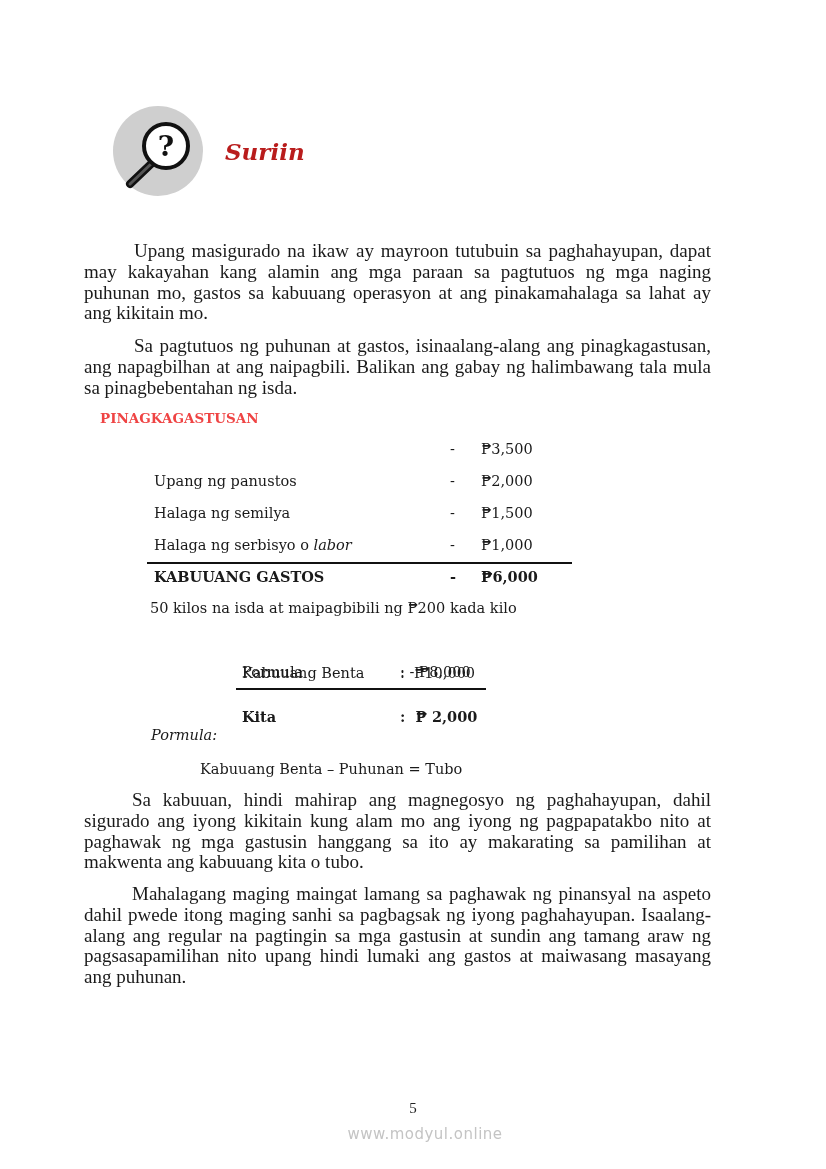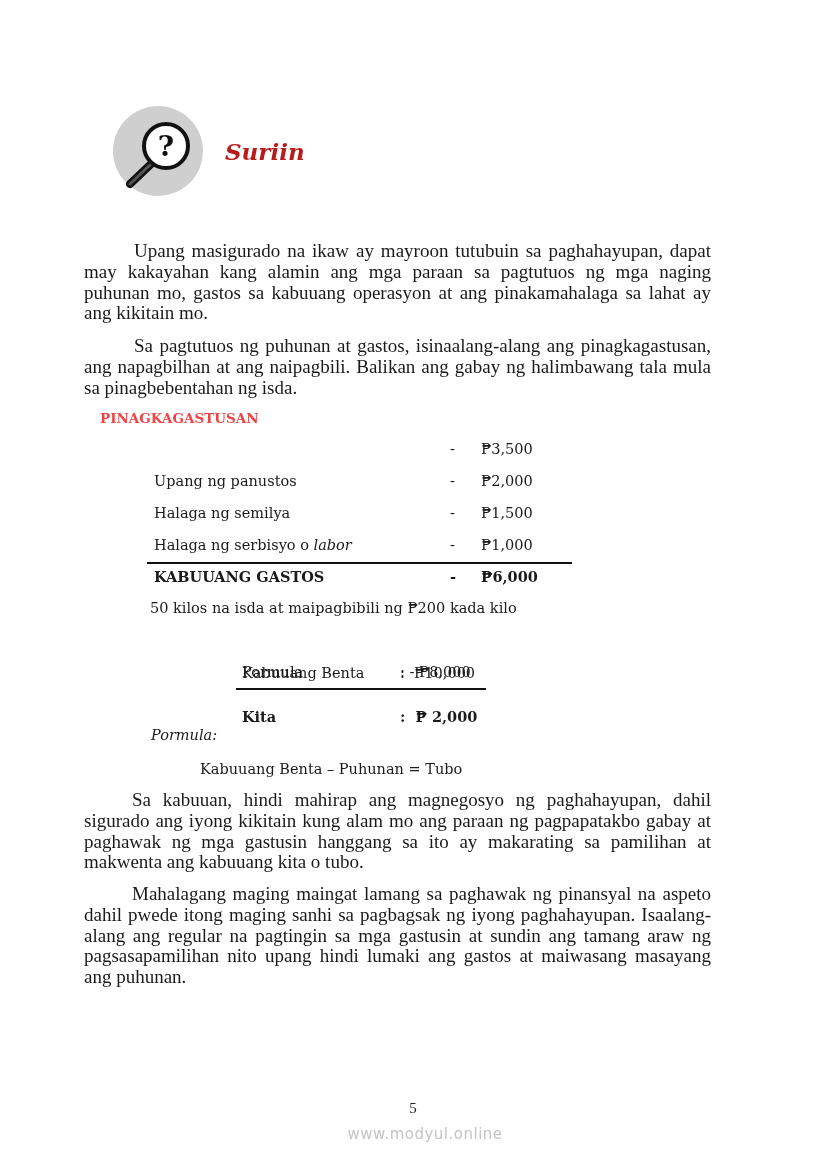--- a/index.html
+++ b/index.html
@@ -102,18 +102,18 @@
 <div class="rule" style="left:236px; top:688px; width:250px;"></div>
 
 <div class="sale-row bk bold" style="top:668px;margin-top:40px;">
   <span class="lbl">Kita</span>
   <span class="val" style="white-space:pre;">:  ₱ 2,000</span>
 </div>
 
 <div class="line bk" style="left:151px; top:727px; font-style:italic;">Pormula:</div>
 <div class="line bk" style="left:200px; top:761px;">Kabuuang Benta – Puhunan = Tubo</div>
 
-<div class="para" style="top:790px;"><span class="indent" style="width:48px;"></span><span>Sa kabuuan, hindi mahirap ang magnegosyo ng paghahayupan, dahil sigurado ang iyong kikitain kung alam mo ang paraan ng pagpapatakbo gabay at paghawak ng mga gastusin hanggang sa ito ay makarating sa pamilihan at makwenta ang kabuuang kita o tubo.</span></div>
+<div class="para" style="top:790px;"><span class="indent" style="width:48px;"></span><span>Sa kabuuan, hindi mahirap ang magnegosyo ng paghahayupan, dahil sigurado ang iyong kikitain kung alam mo ang iyong ng pagpapatakbo nito at paghawak ng mga gastusin hanggang sa ito ay makarating sa pamilihan at makwenta ang kabuuang kita o tubo.</span></div>
 
 <div class="para" style="top:884px;"><span class="indent" style="width:48px;"></span><span>Mahalagang maging maingat lamang sa paghawak ng pinansyal na aspeto dahil pwede itong maging sanhi sa pagbagsak ng iyong paghahayupan. Isaalang-alang ang regular na pagtingin sa mga gastusin at sundin ang tamang araw ng pagsasapamilihan nito upang hindi lumaki ang gastos at maiwasang masayang ang puhunan.</span></div>
 
 <div class="page-num">5</div>
 <div class="watermark">www.modyul.online</div>
 
 </body></html>

